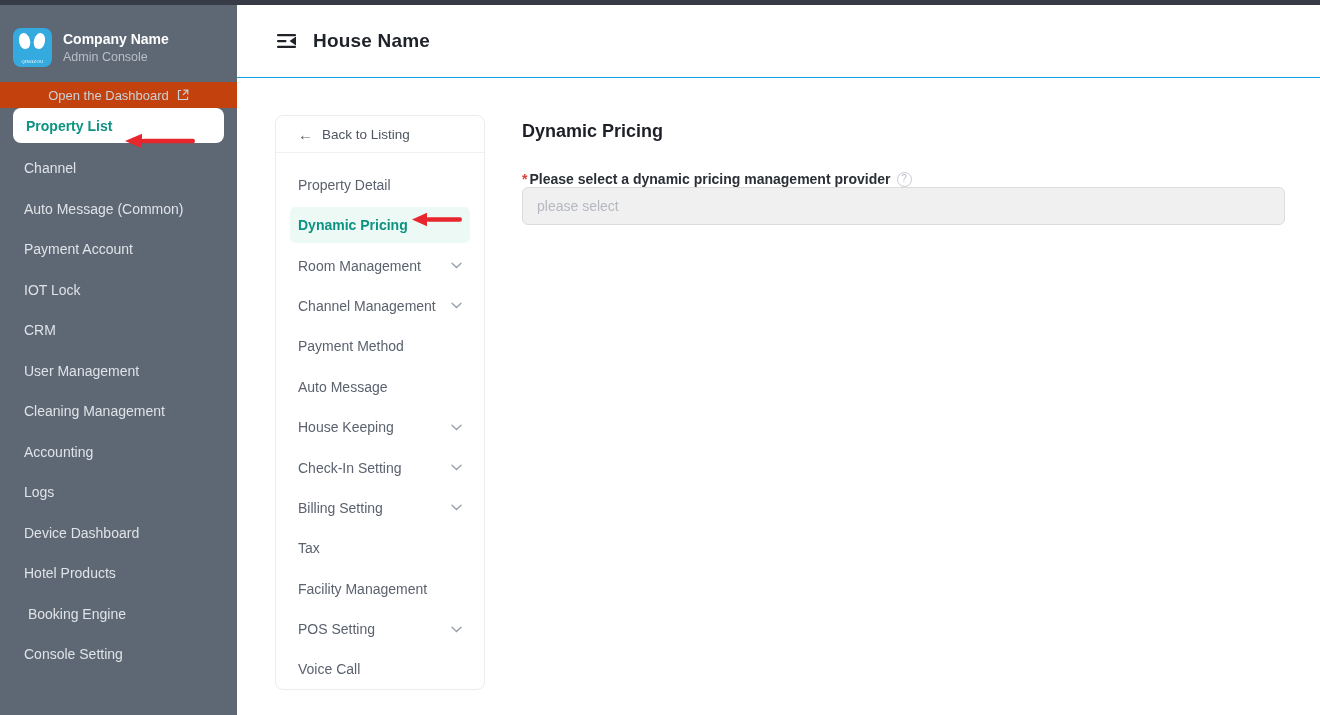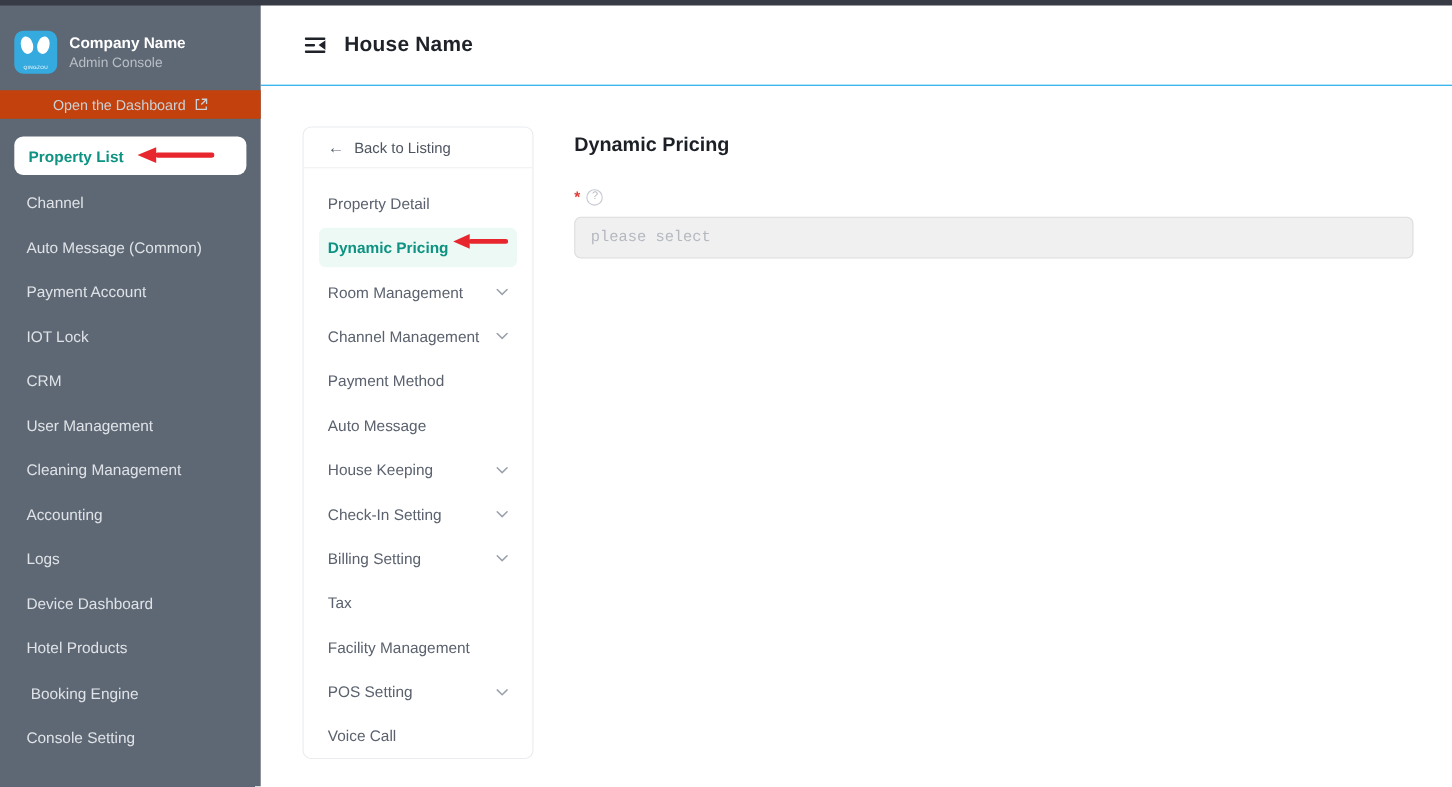--- a/index.html
+++ b/index.html
@@ -19,21 +19,21 @@
   .logo .egg.e1 { left:6px; transform:rotate(-14deg); }
   .logo .egg.e2 { left:21px; transform:rotate(14deg); }
   .logo .logo-text { position:absolute; bottom:2px; left:0; right:0; text-align:center; color:#ffffff; font-size:6px; transform:scale(0.72); letter-spacing:.4px; }
   .brand-lines { display:flex; flex-direction:column; gap:3px;justify-content:center; }
   .brand-name { color:#ffffff; font-size:14px; font-weight:700; }
   .brand-sub { color:#b9bfc7; font-size:12.5px; }
 
   .dash-band { margin-top:7px; height:26px; background:#c2410c; display:flex; align-items:center; justify-content:center; gap:8px; cursor:pointer; }
   .dash-band span { color:#ccd1d7; font-size:13px; }
 
-  .side-menu { margin-top:16px; }
+  .side-menu { }
   .side-item { height:40.5px; display:flex; align-items:center; padding-left:24px; color:#dfe3e7; font-size:14px; cursor:pointer; white-space:pre; }
   .side-item.active { background:#ffffff; border-radius:8px; margin:0 13px 5px 13px; height:35px; padding-left:13px; color:#0e9382; font-weight:700; position:relative; }
 
   
   .header { position:absolute; left:237px; top:5px; right:0; height:73px; background:#ffffff; border-bottom:1px solid #0ea5e9; display:flex; align-items:center; padding-left:40px; gap:17px; z-index:5; }
   .fold-icon { width:19px; height:16px; cursor:pointer; flex:0 0 auto; }
   .header-title { font-size:19px; font-weight:700; color:#1f2329; letter-spacing:.2px; }
 
   
   .card { position:absolute; left:275px; top:115px; width:210px; height:575px; background:#ffffff; border:1px solid #eaecef; border-radius:8px; z-index:5; }
@@ -44,21 +44,21 @@
   .sub-item.active { background:#ecf9f5; border-radius:6px; margin:2px 14px; height:36px; padding:0 8px; color:#0e9382; font-weight:700; position:relative; }
   .chev { flex:0 0 auto; margin-left:6px; }
 
   
   .main { position:absolute; left:522px; top:121px; width:763px; z-index:4; }
   .main-title { font-size:18px; font-weight:700; color:#1c2026; }
   .field-label-row { margin-top:29px; display:flex; align-items:center; gap:6px; }
   .req { color:#e23c39; font-weight:700; font-size:14px; }
   .field-label { color:#2b2f36; font-weight:700; font-size:14px; margin-left:-4px; }
   .help-icon { width:15px; height:15px; border:1px solid #c6cad1; border-radius:50%; color:#b6bbc3; font-size:10px; display:inline-flex; align-items:center; justify-content:center; line-height:1; }
-  .select-input { margin-top:10px; width:763px; height:38px; background:#f1f0f0; border:1px solid #dcdcdc; border-radius:6px; padding:0 14px; font-size:14px; color:#60666e; font-family:Liberation Mono, monospace; }
+  .select-input { margin-top:0; width:763px; height:38px; background:#f1f0f0; border:1px solid #dcdcdc; border-radius:6px; padding:0 14px; font-size:14px; color:#60666e; font-family:Liberation Sans, sans-serif; }
   .select-input::placeholder { color:#b4b9c0; }
   .edit-row { margin-top:97px; display:flex; align-items:center; justify-content:flex-end; gap:8px; }
   .edit-btn { height:30px; min-width:69px; background:#1b9b8b; border:none; border-radius:4px; color:#ffffff; font-size:14px; font-weight:700; display:flex; align-items:center; justify-content:center; gap:7px; padding:0 13px; cursor:pointer; font-family:"Liberation Sans", sans-serif; }
 
   
   .annot { position:absolute; z-index:20; }
   .annot-prop { left:125px; top:133px; }
   .annot-dyn { left:412px; top:212px; }
 </style>
 </head>
@@ -183,20 +183,21 @@
       <div class="sub-item">
           <span>Voice Call</span>
         </div>
     </div>
   </div>
 
   <div class="main">
     <div class="main-title">Dynamic Pricing</div>
     <div class="field-label-row">
       <span class="req">*</span>
+      <span class="field-label">Please select a dynamic pricing management provider</span>
       <span class="help-icon">?</span>
     </div>
     <input class="select-input" type="text" disabled="" placeholder="please select" style="">
   </div>
 
   <svg class="annot annot-prop" width="70" height="16" viewBox="0 0 70 16">
     <path d="M0 8 L17 0.8 L17 15.2 Z" fill="#e8262d"></path>
     <rect x="16" y="5.7" width="54" height="4.6" rx="2.3" fill="#e8262d"></rect>
   </svg>
   <svg class="annot annot-dyn" width="50" height="15" viewBox="0 0 50 15">

